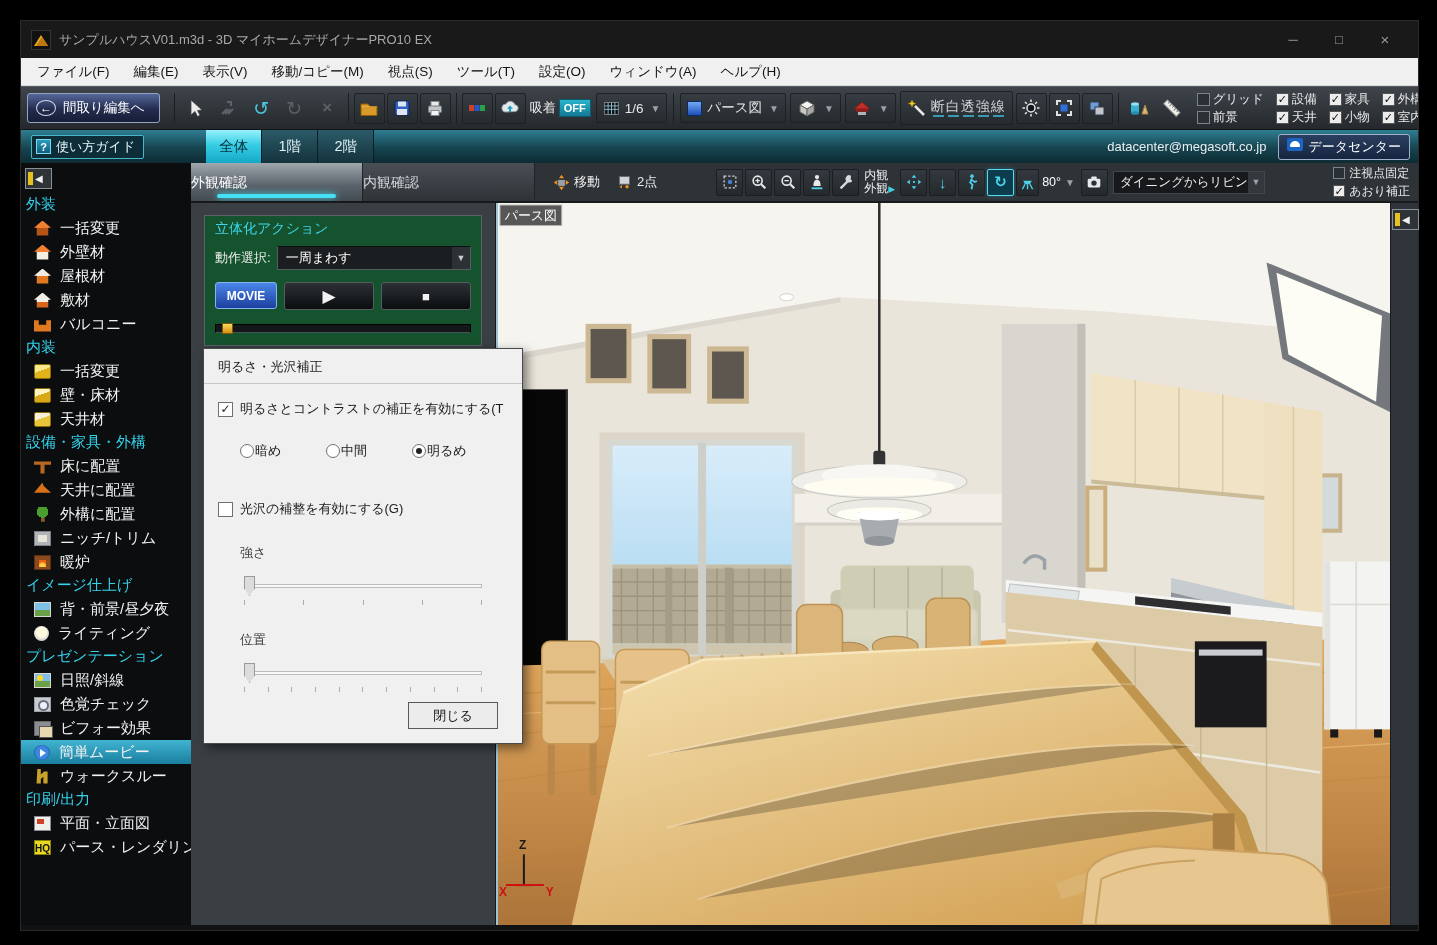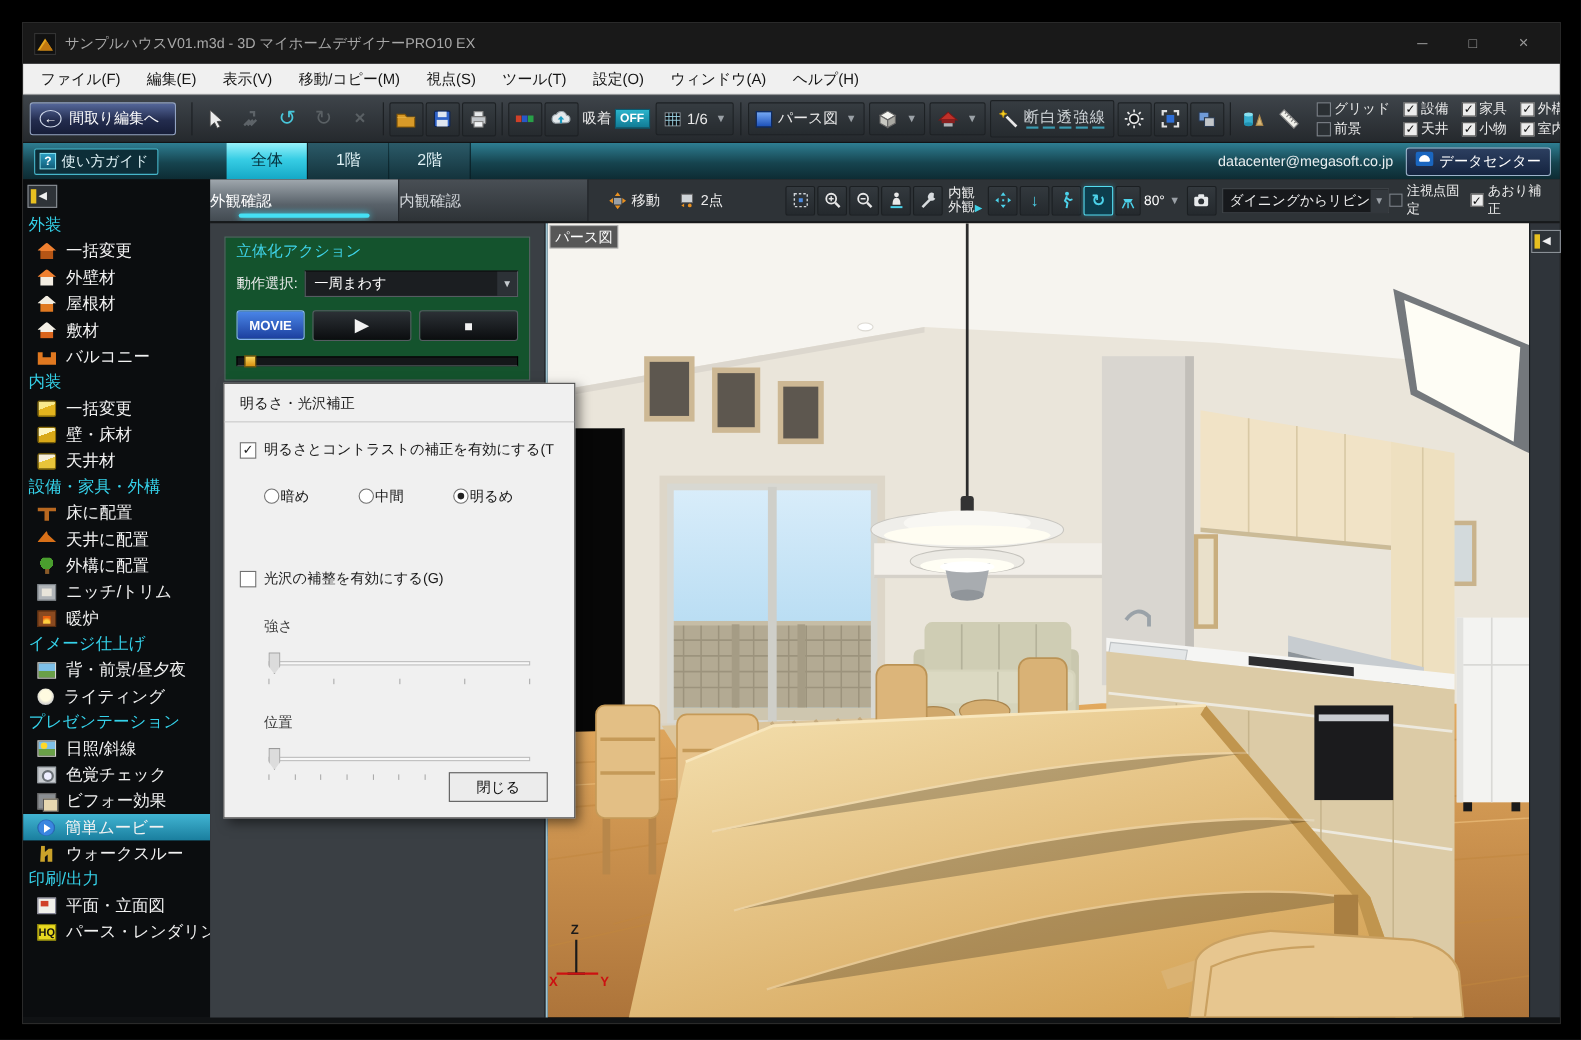--- a/index.html
+++ b/index.html
@@ -45,21 +45,21 @@
 .box{width:13px;height:13px;flex:none;display:inline-flex;align-items:center;justify-content:center;font-size:11px;font-weight:bold}
 .box.on{background:#ececec;border:1px solid #555;color:#111}
 .box.off{background:#2b3034;border:1px solid #7d838a;color:transparent}
 
 .tabrow{height:33px;background:linear-gradient(180deg,#2e7e92,#16444f 55%,#0d2b33);display:flex;align-items:center;flex:none}
 .guidebtn{display:flex;align-items:center;gap:5px;margin-left:10px;padding:2px 8px 2px 4px;background:#0d2e38;
  border:1px solid #46b6ca;border-radius:2px;color:#e4f6fa;font-size:13px}
 .qmark{width:15px;height:15px;background:linear-gradient(#2a9cc0,#115e7a);border:1px solid #7adcee;color:#fff;
  font-weight:bold;font-size:11px;display:flex;align-items:center;justify-content:center}
 .tabs{display:flex;margin-left:62px;height:100%}
-.tab{width:74px;text-align:center;line-height:33px;font-size:14.5px;color:#dff0f4;background:linear-gradient(#2b5a68,#14333c);border-right:1px solid #0b2026}
+.tab{width:56px;text-align:center;line-height:33px;font-size:14.5px;color:#dff0f4;background:linear-gradient(#2b5a68,#14333c);border-right:1px solid #0b2026}
 .tab.active{background:linear-gradient(#97f2fb,#37cde4 45%,#14a8c6);color:#06303c}
 .email{margin-left:auto;color:#e9eef0;font-size:13px}
 .dcbtn{display:flex;align-items:flex-start;gap:5px;margin:0 8px 0 12px;padding:3px 8px;background:linear-gradient(#2c3f60,#152440);
  border:1px solid #9db2ca;border-radius:3px;color:#fff;font-size:13px}
 .dccloud{width:16px;height:13px;background:#1a66c0;border-radius:2px;position:relative;flex:none}
 .dccloud::after{content:"";position:absolute;left:3px;top:3px;width:10px;height:6px;background:#fff;border-radius:5px 5px 1px 1px}
 
 .main{flex:1;display:flex;min-height:0}
 
 .sidebar{width:170px;background:#0b0d0f;flex:none;overflow:hidden;padding-top:3px}
@@ -111,21 +111,21 @@
 .vtbtn{width:27px;height:27px;border-radius:2px;display:inline-flex;align-items:center;justify-content:center;
  background:linear-gradient(#33393e,#24292d);border:1px solid #1b1f22;margin:0 1px;flex:none;color:#4cd2ea;font-size:15px}
 .vtbtn.white{color:#e8e8e8}
 .vtbtn.activev{border-color:#54dcf0;background:#0d3d4c;box-shadow:0 0 5px #2ab8d855}
 .inout{display:inline-flex;flex-direction:column;justify-content:center;color:#f0f0f0;font-size:12px;line-height:13px;margin:0 4px;flex:none}
 .inout .tri{color:#3fd0e6;font-size:9px}
 .angletxt{color:#fff;font-size:12.5px;margin:0 2px}
 .preset{width:152px;height:23px;background:#17191c;border:1px solid #42474c;display:inline-flex;align-items:center;color:#eee;
  font-size:12.5px;padding-left:6px;margin-left:4px;flex:none;overflow:hidden;white-space:nowrap}
 .preset .pcaret{margin-left:auto;width:16px;height:100%;background:#33383d;color:#9aa0a6;font-size:9px;display:flex;align-items:center;justify-content:center;flex:none}
-.vchecks{margin-left:auto;margin-right:8px;display:flex;flex-direction:row;gap:1px}
+.vchecks{margin-left:auto;margin-right:8px;display:flex;flex-direction:column;gap:1px}
 .vchk{display:flex;align-items:center;gap:4px;color:#ececec;font-size:12px;justify-content:flex-start}
 .crow{flex:1;display:flex;min-height:0}
 
 .panel{width:305px;background:#3a3f44;border-right:1px solid #17191b;flex:none;position:relative}
 .actionbox{margin:12px 13px;border:1px solid #5b6167;background:#14532d;padding:4px 10px 12px}
 .acttitle{color:#3fd4ea;font-size:14px;margin-bottom:8px}
 .selrow{display:flex;align-items:center;gap:6px}
 .sellabel{color:#ececec;font-size:13px;flex:none}
 .selfield{flex:1;height:24px;background:#1b1e21;border:1px solid #565c62;border-top-color:#0d0f11;display:flex;align-items:center;color:#fff;font-size:13px;padding-left:8px}
 .selfield .pcaret{margin-left:auto;width:18px;height:100%;background:#2c3136;color:#c6ccd0;font-size:9px;display:flex;align-items:center;justify-content:center}
@@ -857,21 +857,21 @@
       </span>
     <span class="radio">
         <span class="rdot"></span>
         <span class="lbl">中間</span>
       </span>
     <span class="radio">
         <span class="rdot sel"></span>
         <span class="lbl">明るめ</span>
       </span>
   </div>
-  <div class="dlgrow" style="margin-top:57px">
+  <div class="dlgrow" style="margin-top:40px">
     <span class="wbox"></span>
     <span class="lbl">光沢の補整を有効にする(G)</span>
   </div>
   <div class="sliderlabel">強さ</div>
   <div class="slider">
     <span class="strack"></span>
       <span class="sthumb"></span>
   </div>
   <div class="ticks">
       <i></i>

